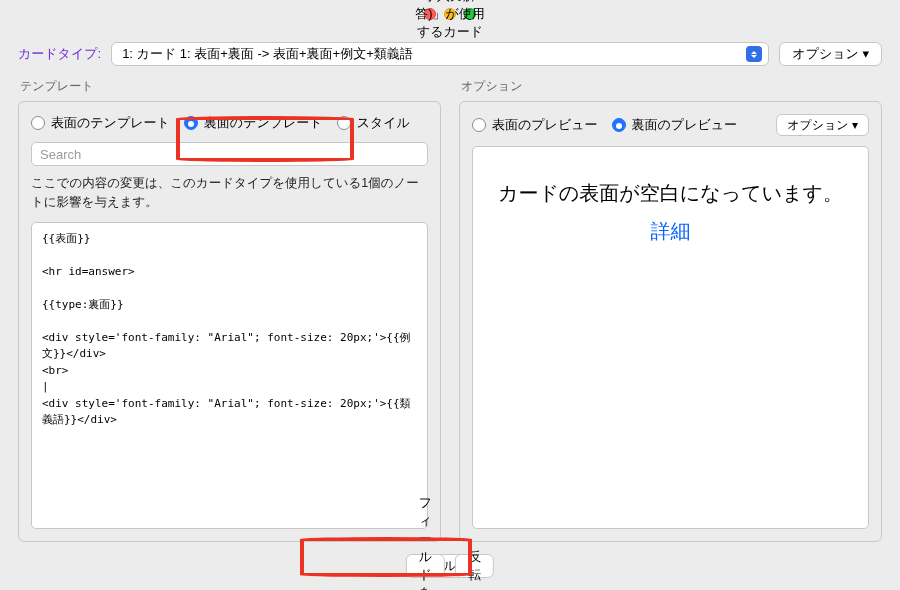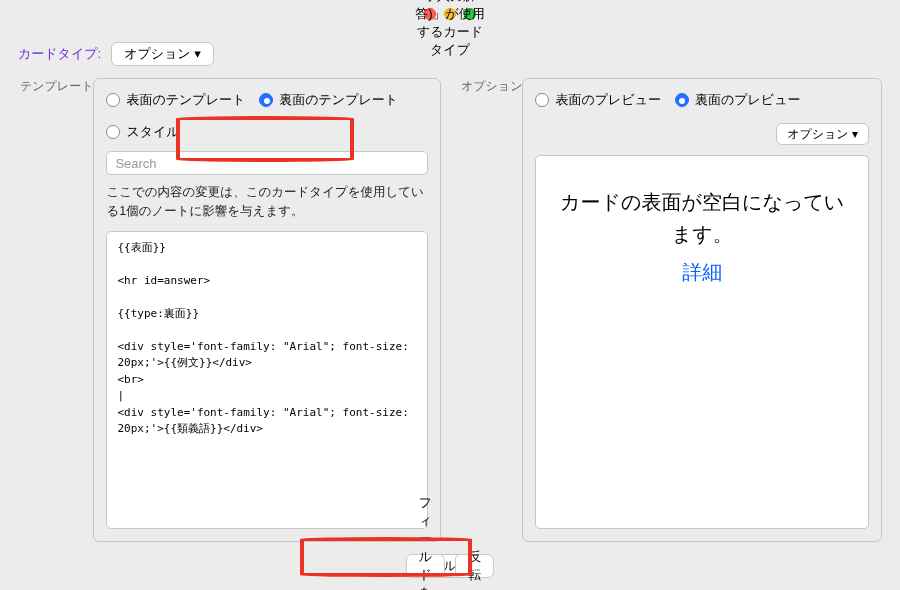--- a/index.html
+++ b/index.html
@@ -95,21 +95,21 @@
     padding: 0 12px;
     font-size: 13px;
     display: inline-flex;
     align-items: center;
     justify-content: center;
     cursor: default;
   }
   .btn.small { height: 22px; padding: 0 10px; font-size: 12px; }
   
   .cols { display: flex; gap: 18px; flex: 1; min-height: 0; }
-  .col { display: flex; flex-direction: row; min-width: 0; }
+  .col { display: flex; flex-direction: column; min-width: 0; }
   .col.left { flex: 1 1 50%; }
   .col.right { flex: 1 1 50%; }
   .group-label { font-size: 12px; color: #666; margin-bottom: 6px; margin-left: 2px; }
   .group-box {
     border: 1px solid #c8c8c8;
     border-radius: 6px;
     background: #ececec;
     padding: 12px;
     flex: 1;
     display: flex;
@@ -221,20 +221,24 @@
       <div class="tl yellow"></div>
       <div class="tl green"></div>
     </div>
     <div class="title">「基本 (文字入力解答)」が使用するカードタイプ</div>
   </div>
 
   <div class="content">
 
     <div class="row-top">
       <span class="label-ct">カードタイプ:</span>
+      <div class="select">
+        <span class="sel-text">1: カード 1: 表面+裏面 -&gt; 表面+裏面+例文+類義語</span>
+        <span class="sel-arrow"></span>
+      </div>
       <div class="btn">オプション ▾</div>
     </div>
 
     <div class="cols">
 
       <div class="col left">
         <div class="group-label">テンプレート</div>
         <div class="group-box">
 
           <div class="radio-row">

